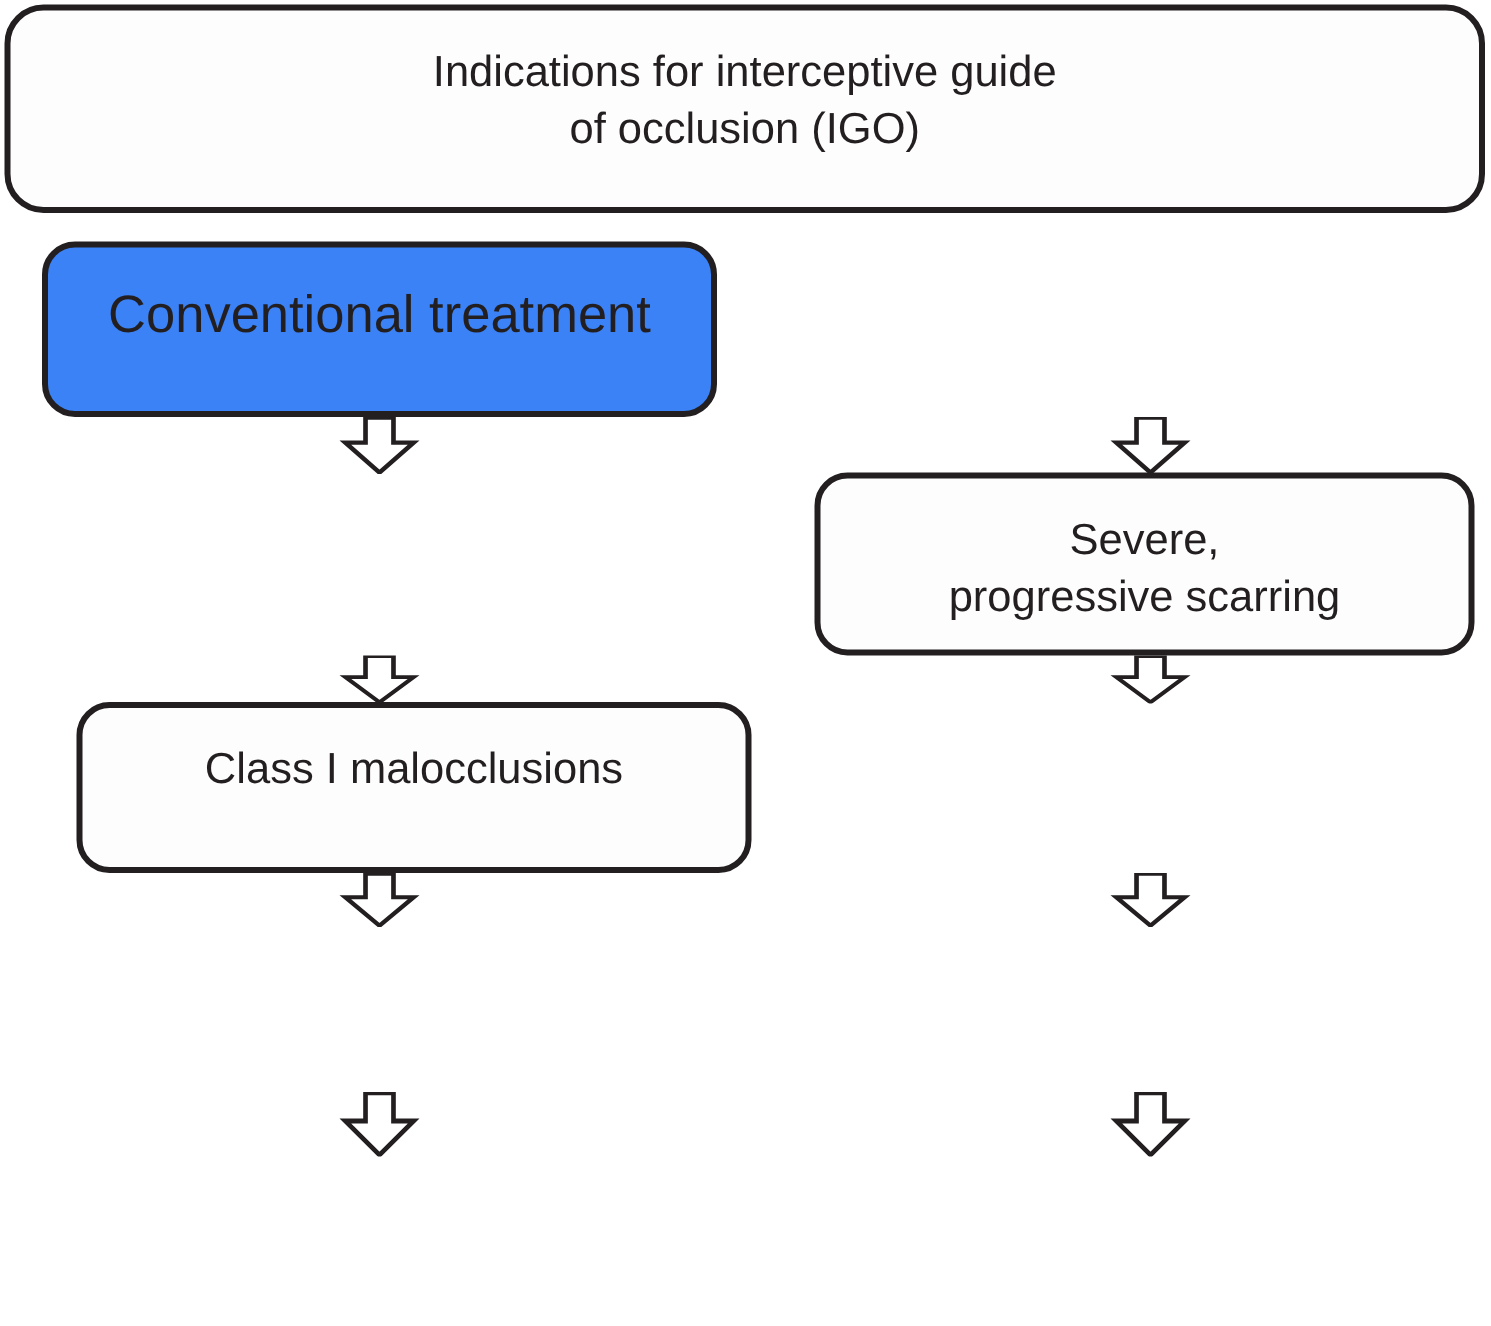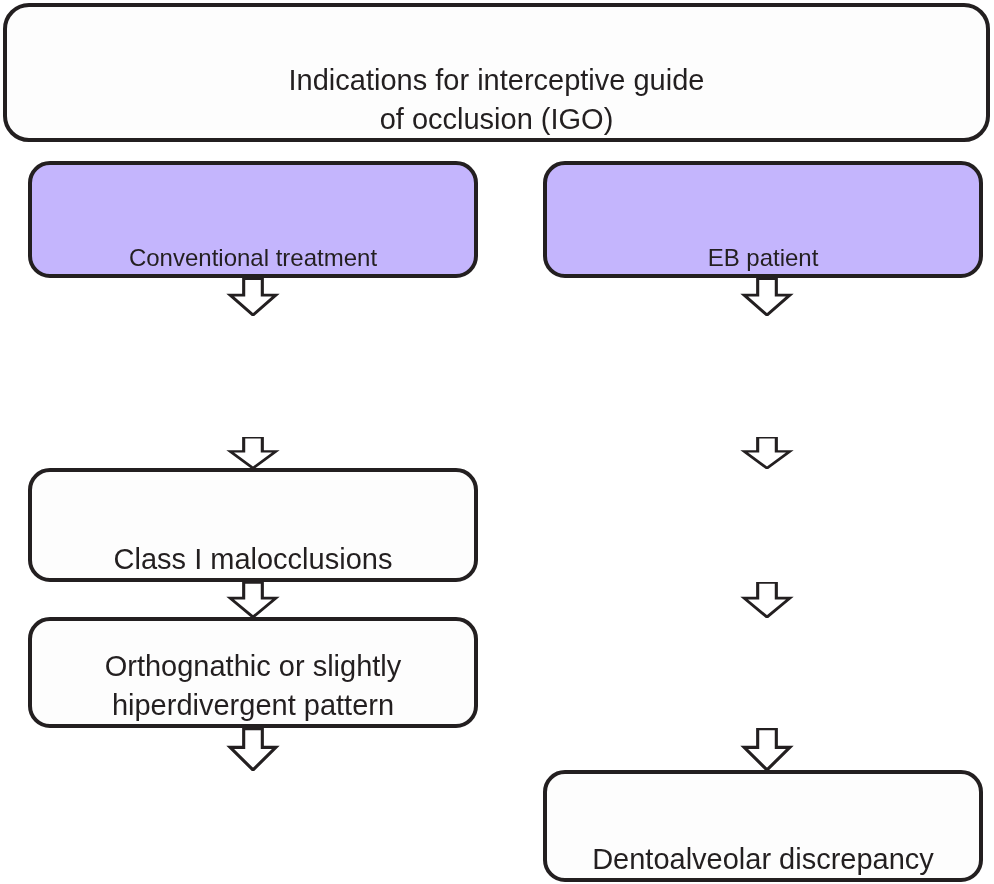--- a/index.html
+++ b/index.html
@@ -15,46 +15,46 @@
     background: #ffffff;
     overflow: hidden;
   }
   .box {
     position: absolute;
     box-sizing: border-box;
     border: 4px solid #231f20;
     border-radius: 22px;
     background: #fdfdfd;
     display: flex;
-    align-items: flex-end;
+    align-items: flex-start;
     justify-content: center;
     text-align: center;
     color: #231f20;
     font-size: 29px;
     line-height: 1.32;
-    padding: 0 12px;
+    padding: 22px 12px;
   }
   .box .lbl {
     white-space: pre-line;
   }
   .title-box {
     left: 3px; top: 3px;
     width: 987px; height: 139px;
     border-radius: 26px;
   }
   .header-box {
-    background: #c4b5fd;
-    font-size: 24px;
+    background: #3b82f6;
+    font-size: 35px;
   }
   
   .l-col { left: 28px; width: 450px; }
   .r-col { left: 543px; width: 440px; }
   .row-h  { top: 161px; height: 117px; }
   .row-1  { top: 315px; height: 122px; }
-  .row-2  { top: 468px; height: 114px; }
+  .row-2  { top: 468px; height: 114px; margin-left: 23px; }
   .row-3  { top: 617px; height: 111px; }
   .row-4  { top: 770px; height: 112px; }
   .arrow {
     position: absolute;
     width: 58px;
     display: block;
   }
   .l-arrow { left: 224px; }
   .r-arrow { left: 738px; }
   .gap-1 { top: 278px; height: 38px; }
@@ -71,43 +71,37 @@
     <span class="lbl">Indications for interceptive guide
 of occlusion (IGO)</span>
   </div>
 
   <div class="box header-box l-col row-h">
     <span class="lbl">Conventional treatment</span>
   </div>
   <div class="box l-col row-2">
     <span class="lbl">Class I malocclusions</span>
   </div>
-  <div class="box l-col row-3">
-    <span class="lbl">Orthognathic or slightly
-hiperdivergent pattern</span>
-  </div>
 
   <svg class="arrow l-arrow gap-1" viewBox="0 0 56 40" preserveAspectRatio="none">
     <polygon points="19,0.5 37,0.5 37,18 50,18 28,39 6,18 19,18" fill="#ffffff" stroke="#231f20" stroke-width="3"></polygon>
   </svg>
   <svg class="arrow l-arrow gap-2" viewBox="0 0 56 40" preserveAspectRatio="none">
     <polygon points="19,0.5 37,0.5 37,18 50,18 28,39 6,18 19,18" fill="#ffffff" stroke="#231f20" stroke-width="3"></polygon>
   </svg>
   <svg class="arrow l-arrow gap-3" viewBox="0 0 56 40" preserveAspectRatio="none">
     <polygon points="19,0.5 37,0.5 37,18 50,18 28,39 6,18 19,18" fill="#ffffff" stroke="#231f20" stroke-width="3"></polygon>
   </svg>
   <svg class="arrow l-arrow gap-4" viewBox="0 0 56 40" preserveAspectRatio="none">
     <polygon points="19,0.5 37,0.5 37,18 50,18 28,39 6,18 19,18" fill="#ffffff" stroke="#231f20" stroke-width="3"></polygon>
   </svg>
 
-  <div class="box header-box r-col row-h">
-    <span class="lbl">EB patient</span>
-  </div>
-  <div class="box r-col row-4">
-    <span class="lbl">Dentoalveolar discrepancy</span>
+  <div class="box r-col row-1">
+    <span class="lbl">Severe,
+progressive scarring</span>
   </div>
 
   <svg class="arrow r-arrow gap-1" viewBox="0 0 56 40" preserveAspectRatio="none">
     <polygon points="19,0.5 37,0.5 37,18 50,18 28,39 6,18 19,18" fill="#ffffff" stroke="#231f20" stroke-width="3"></polygon>
   </svg>
   <svg class="arrow r-arrow gap-2" viewBox="0 0 56 40" preserveAspectRatio="none">
     <polygon points="19,0.5 37,0.5 37,18 50,18 28,39 6,18 19,18" fill="#ffffff" stroke="#231f20" stroke-width="3"></polygon>
   </svg>
   <svg class="arrow r-arrow gap-3" viewBox="0 0 56 40" preserveAspectRatio="none">
     <polygon points="19,0.5 37,0.5 37,18 50,18 28,39 6,18 19,18" fill="#ffffff" stroke="#231f20" stroke-width="3"></polygon>

